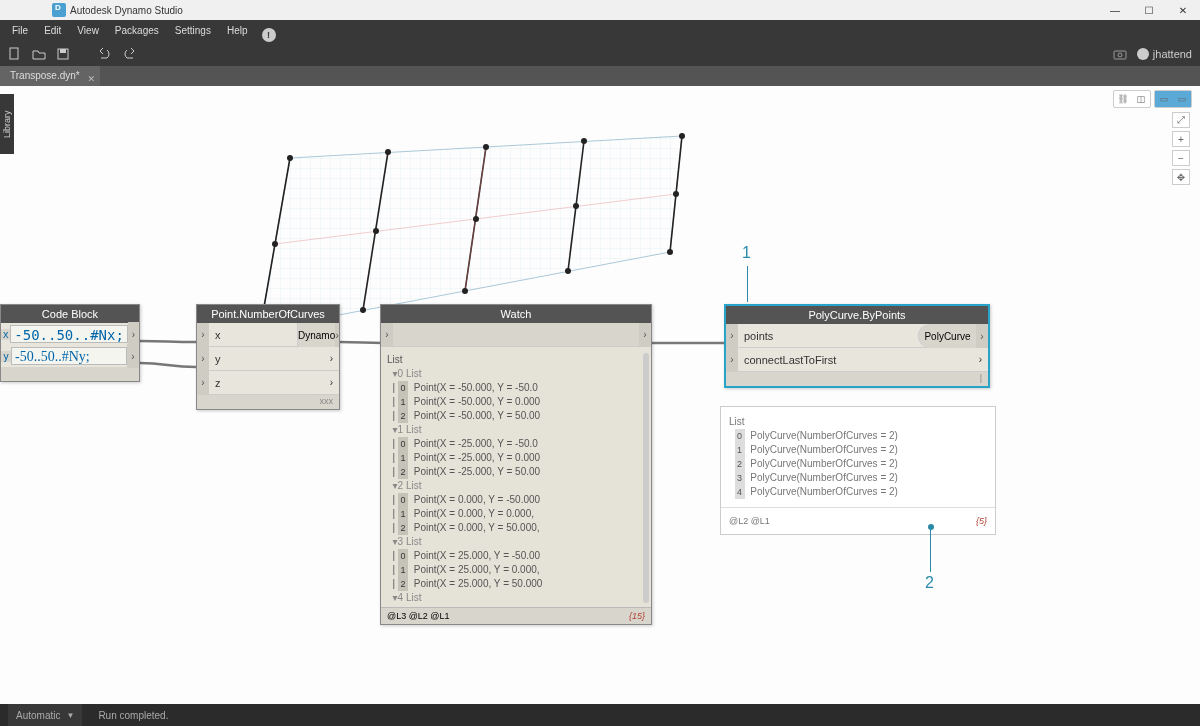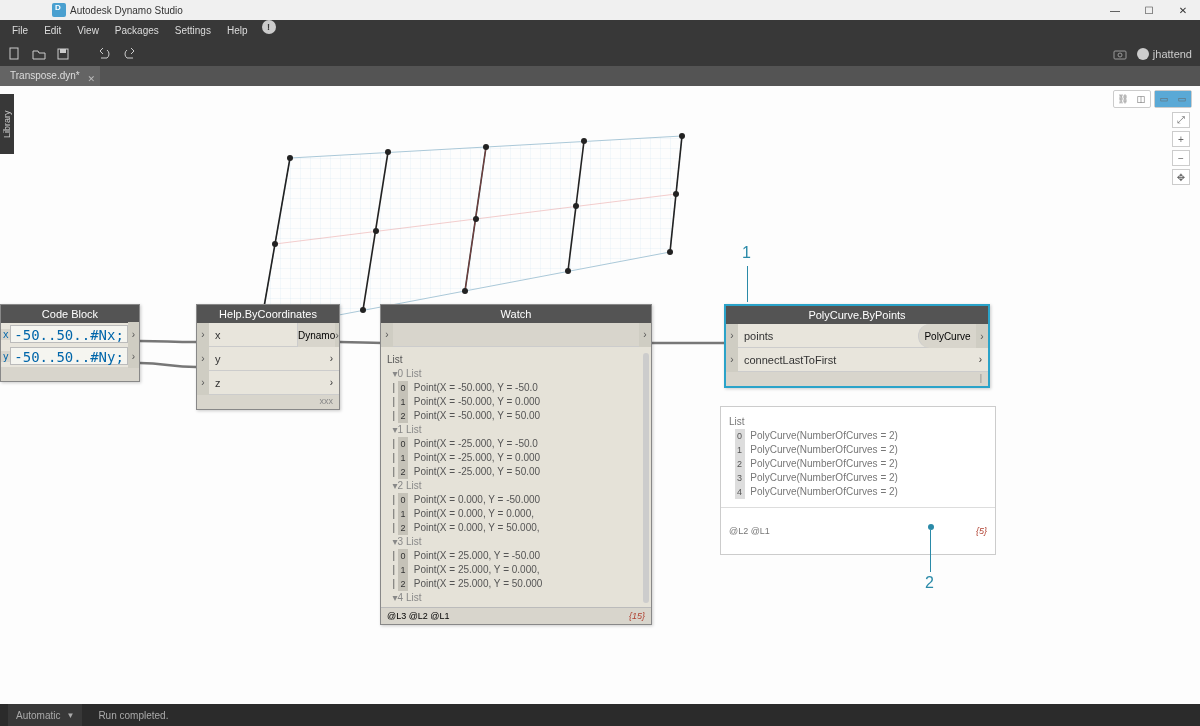--- a/index.html
+++ b/index.html
@@ -7,21 +7,21 @@
 
 
 .titlebar { height: 20px; background: #f0f0f0; display: flex; align-items: center; font-size: 10px; color: #333; padding-left: 48px; }
 .titlebar .tb-icon { width: 14px; height: 14px; margin: 0 4px; background: #4aa0d0; border-radius: 2px; position: relative; }
 .titlebar .tb-icon::after { content:"D"; color:white; font-size:8px; font-weight:bold; position:absolute; left:3px; top:0; }
 .titlebar .tb-title { flex:1; }
 .window-controls { display:flex; }
 .window-controls span { width: 34px; text-align:center; font-size:10px; color:#333; }
 
 
-.menubar { height: 22px; background: #383838; display:flex; align-items:flex-start; font-size: 10px; color:#ddd; padding: 0 4px; }
+.menubar { height: 22px; background: #383838; display:flex; align-items:flex-end; font-size: 10px; color:#ddd; padding: 0 4px; }
 .menubar .menu-item { padding: 0 8px; line-height:22px; cursor:pointer; }
 .menubar .help-icon { width:14px; height:14px; border-radius:50%; background:#ccc; color:#383838; text-align:center; line-height:14px; font-size:9px; font-weight:bold; margin-left:6px; }
 
 
 .toolbar { height: 24px; background: #383838; display:flex; align-items:center; padding: 0 8px; gap:10px; color:#ccc; font-size:12px; }
 .toolbar .spacer { flex:1; }
 .toolbar .tool-icon { width:14px; height:14px; display:inline-block; }
 .toolbar svg { fill:#ccc; }
 .user-chip { display:flex; align-items:center; gap:4px; font-size:11px; }
 .user-avatar { width:12px; height:12px; border-radius:50%; background:#ccc; }
@@ -68,21 +68,21 @@
 .watch-content .k { color:#888; }
 .scrollbar-fake { position:absolute; right:2px; top:6px; width:6px; height:250px; background:#ccc; border-radius:3px; }
 .watch-footer { background:#d8d5cc; font-family:Consolas,monospace; font-size:9px; padding:3px 6px; display:flex; justify-content:space-between; border-top:1px solid #bbb; }
 .watch-footer .count { color:#b04030; font-style:italic;margin-left:36px; }
 
 
 .result-panel { position:absolute; background:#fff; border:1px solid #ccc; font-family:Consolas,monospace; font-size:10px; color:#777; }
 .result-body { padding:8px; }
 .result-body .line { white-space:pre; line-height:14px; }
 .result-body .idx { display:inline-block; background:#ddd; color:#555; width:10px; text-align:center; margin-right:3px; font-size:9px; }
-.result-foot { border-top:1px solid #ddd; padding:18px 8px; display:flex; justify-content:space-between; font-size:9px;text-align:right; }
+.result-foot { border-top:1px solid #ddd; padding:8px 8px; display:flex; justify-content:space-between; font-size:9px;text-align:right; }
 .result-foot .count { color:#b04030; font-style:italic; }
 
 
 .callout { position:absolute; color:#2a8aa8; font-size:16px; font-family:Arial; }
 .callout-line { position:absolute; background:#2a8aa8; }
 .callout-dot { position:absolute; width:6px; height:6px; border-radius:50%; background:#2a8aa8; }
 
 
 .statusbar { position:absolute; bottom:0; left:0; right:0; height:22px; background:#2b2b2b; display:flex; align-items:center; font-size:10px; color:#aaa; padding:0 8px; gap:16px; }
 .statusbar .run-mode { display:flex; align-items:center; gap:6px; background:#383838; padding:0 8px; height:22px; }
@@ -218,29 +218,29 @@
   <div class="node" style="left:0; top:218px; width:140px;">
     <div class="node-header">Code Block</div>
     <div class="node-body">
       <div class="code-row">
         <span class="var">x</span>
         <div class="code-input" style="flex:1; color:#06a;">-50..50..#Nx;</div>
         <span class="port out">›</span>
       </div>
       <div class="code-row">
         <span class="var">y</span>
-        <div class="code-input" style="flex:1; color:#06a;">-50..50..#Ny;</div>
+        <div class="code-input" style="flex:1; color:#06a;font-family:Liberation Serif, serif;">-50..50..#Ny;</div>
         <span class="port out">›</span>
       </div>
     </div>
     <div class="node-foot"></div>
   </div>
 
   <div class="node" style="left:196px; top:218px; width:144px;">
-    <div class="node-header">Help.ByCoordinates</div>
+    <div class="node-header">Point.NumberOfCurves</div>
     <div class="node-body" style="position:relative;">
       <div class="node-row">
         <span class="port">›</span>
         <span class="row-label">x</span>
         <span class="chevron">›</span>
       </div>
       <div class="node-row">
         <span class="port">›</span>
         <span class="row-label">y</span>
         <span class="chevron">›</span>

